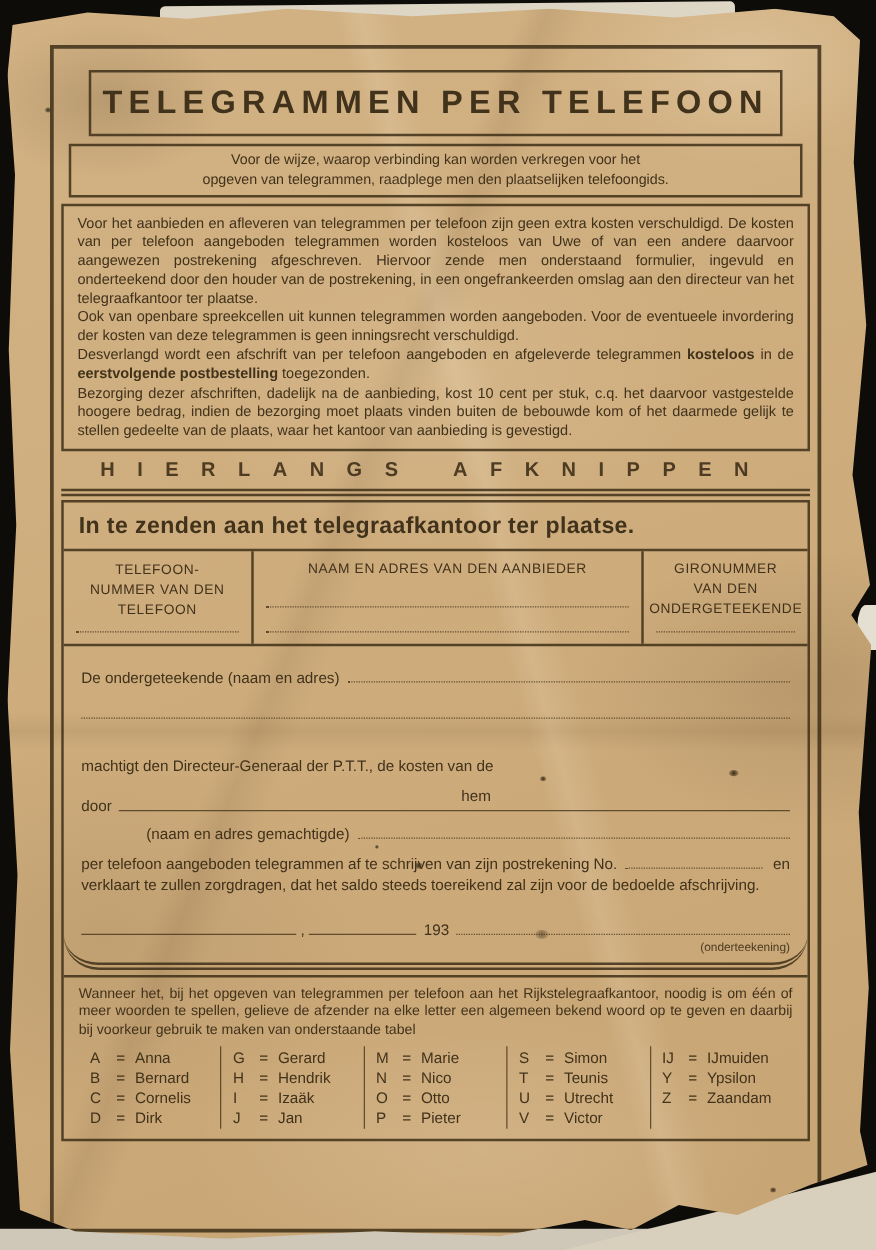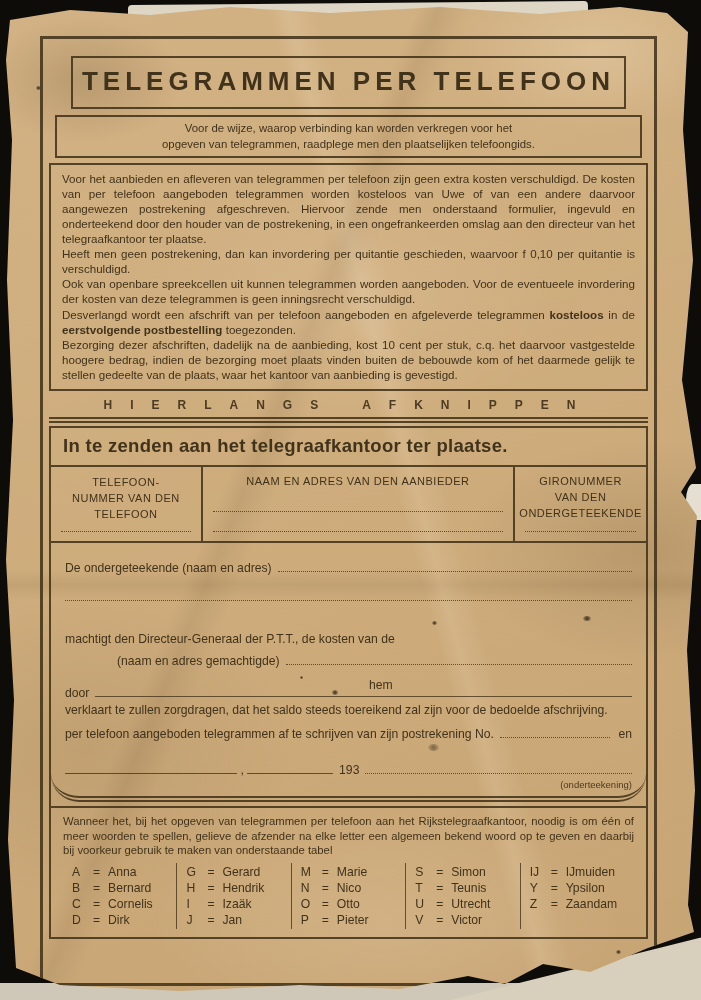--- a/index.html
+++ b/index.html
@@ -55,21 +55,21 @@
     margin:6px 6px 0;border:2px solid var(--ink-soft);
     padding:4px 8px;text-align:center;font-size:11.4px;line-height:1.35;
   }
   .info-box{
     margin:5px 0 0;border:2px solid var(--ink-soft);
     padding:6px 11px 7px;font-size:11.6px;line-height:1.3;text-align:justify;
   }
   .info-box p{margin:0;}
   .cut-strip{
     padding:7px 0 5px;text-align:center;white-space:nowrap;
-    font-size:12px;letter-spacing:18px;font-weight:bold;color:rgba(62,47,24,.9);
+    font-size:16px;letter-spacing:18px;font-weight:bold;color:rgba(62,47,24,.9);
     border-bottom:6px double var(--ink-soft);
   }
   .cut-strip .w2{margin-left:26px;}
 
   .lower-box{border:2px solid var(--ink-soft);margin-top:3px;}
   .send-to{
     font-size:18.5px;font-weight:bold;letter-spacing:.3px;
     padding:7px 12px 8px;border-bottom:2px solid var(--ink-soft);
   }
   .ab-table{display:flex;border-bottom:2px solid var(--ink-soft);height:74px;}
@@ -140,21 +140,20 @@
         <div>TELEGRAMMEN PER TELEFOON</div>
       </div>
 
       <div class="subtitle-box">
         <div>Voor de wijze, waarop verbinding kan worden verkregen voor het</div>
         <div>opgeven van telegrammen, raadplege men den plaatselijken telefoongids.</div>
       </div>
 
       <div class="info-box">
         <p>Voor het aanbieden en afleveren van telegrammen per telefoon zijn geen extra kosten verschuldigd. De kosten van per telefoon aangeboden telegrammen worden kosteloos van Uwe of van een andere daarvoor aangewezen postrekening afgeschreven. Hiervoor zende men onderstaand formulier, ingevuld en onderteekend door den houder van de postrekening, in een ongefrankeerden omslag aan den directeur van het telegraafkantoor ter plaatse.</p>
-        <p>Heeft men geen postrekening, dan kan invordering per quitantie geschieden, waarvoor f 0,10 per quitantie is verschuldigd.</p>
         <p>Ook van openbare spreekcellen uit kunnen telegrammen worden aangeboden. Voor de eventueele invordering der kosten van deze telegrammen is geen inningsrecht verschuldigd.</p>
         <p><span>Desverlangd wordt een afschrift van per telefoon aangeboden en afgeleverde telegrammen</span>
           <b>kosteloos</b>
           <span>in de</span>
           <b>eerstvolgende postbestelling</b>
           <span>toegezonden.</span></p>
         <p>Bezorging dezer afschriften, dadelijk na de aanbieding, kost 10 cent per stuk, c.q. het daarvoor vastgestelde hoogere bedrag, indien de bezorging moet plaats vinden buiten de bebouwde kom of het daarmede gelijk te stellen gedeelte van de plaats, waar het kantoor van aanbieding is gevestigd.</p>
       </div>
 
       <div class="cut-strip">
@@ -189,37 +188,37 @@
           <div class="fb-row r1">
             <span class="lbl">De ondergeteekende (naam en adres)</span>
             <span class="wline"></span>
           </div>
           <div class="fb-row r2">
             <span class="wline"></span>
           </div>
           <div class="fb-row r3">
             <span class="lbl">machtigt den Directeur-Generaal der P.T.T., de kosten van de</span>
           </div>
-          <div class="fb-row r5">
-            <span class="lbl">(naam en adres gemachtigde)</span>
-            <span class="wline"></span>
-          </div>
           <div class="fb-row r4">
             <span class="lbl">door</span>
             <span class="wline solid hemline">
               <span class="hem">hem</span>
             </span>
           </div>
-          <div class="fb-row r7">
-            <span class="lbl">verklaart te zullen zorgdragen, dat het saldo steeds toereikend zal zijn voor de bedoelde afschrijving.</span>
+          <div class="fb-row r5">
+            <span class="lbl">(naam en adres gemachtigde)</span>
+            <span class="wline"></span>
           </div>
           <div class="fb-row r6">
             <span class="lbl">per telefoon aangeboden telegrammen af te schrijven van zijn postrekening No.</span>
             <span class="wline"></span>
             <span class="lbl en">en</span>
+          </div>
+          <div class="fb-row r7">
+            <span class="lbl">verklaart te zullen zorgdragen, dat het saldo steeds toereikend zal zijn voor de bedoelde afschrijving.</span>
           </div>
           <div class="fb-row r9">
             <span class="wline solid" style="flex:2.2"></span>
             <span class="comma">,</span>
             <span class="wline solid" style="flex:1.1"></span>
             <span class="yr">193</span>
             <span class="wline" style="flex:3.4"></span>
           </div>
           <div class="fb-row r10">
             <span>(onderteekening)</span>

